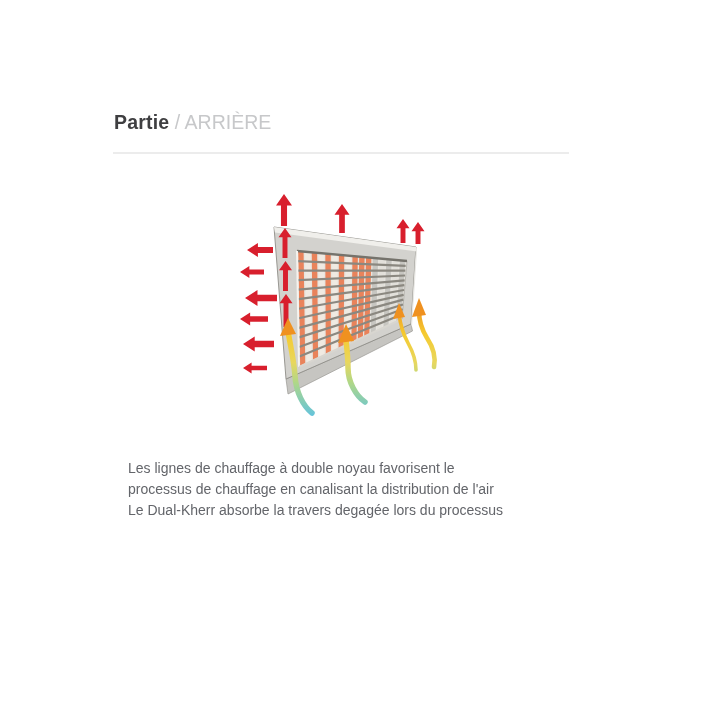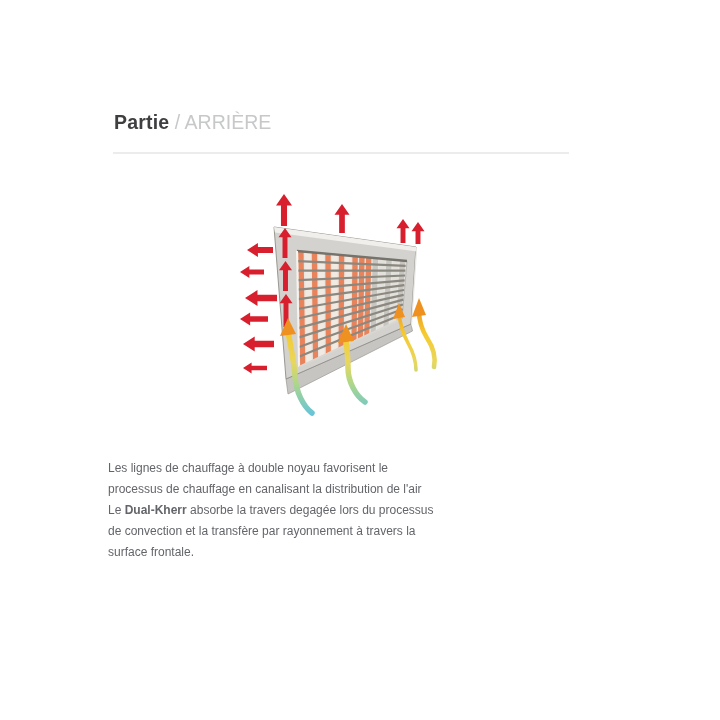--- a/index.html
+++ b/index.html
@@ -8,23 +8,23 @@
   html,body{margin:0;padding:0;}
   body{
     width:720px;height:720px;background:#ffffff;position:relative;overflow:hidden;
     font-family:"Liberation Sans",sans-serif;
   }
   .header{position:absolute;left:114px;top:111px;font-size:19.5px;white-space:pre;}
   .header .main{font-weight:bold;color:var(--title_dark);letter-spacing:.2px;}
   .header .sub{color:var(--title_light);font-weight:400;}
   .divider{position:absolute;left:113px;top:152px;width:456px;height:2px;background:var(--divider);}
   .illu{position:absolute;left:215px;top:180px;width:270px;height:260px;}
-  .bodytext{position:absolute;left:108px;top:458px;width:520px;font-size:12px;line-height:21px;color:var(--body_text);}
+  .bodytext{position:absolute;left:128px;top:458px;width:520px;font-size:14px;line-height:21px;color:var(--body_text);}
   .tline{white-space:pre;}
-  .tline b{font-weight:bold;}
+  .tline b{font-weight:normal;}
 </style>
 </head>
 <body>
 
 <div class="header"><span class="main">Partie</span><span class="sub"> / ARRIÈRE</span></div>
 
 <div class="divider"></div>
 
 <svg class="illu" id="radiator" viewBox="0 0 270 260">
   <defs id="illu-defs">
@@ -104,17 +104,13 @@
       <polygon points="197,137 204,118 211,135" fill="#ef9120"></polygon>
     </g>
 </svg>
 
 <div class="bodytext">
   <div>
       <div class="tline">Les lignes de chauffage à double noyau favorisent le</div>
       <div class="tline">processus de chauffage en canalisant la distribution de l'air</div>
     </div>
   <div class="tline"><span>Le </span><b>Dual-Kherr</b><span> absorbe la travers degagée lors du processus</span></div>
-  <div>
-      <div class="tline">de convection et la transfère par rayonnement à travers la</div>
-      <div class="tline">surface frontale.</div>
-    </div>
 </div>
 
 </body></html>

